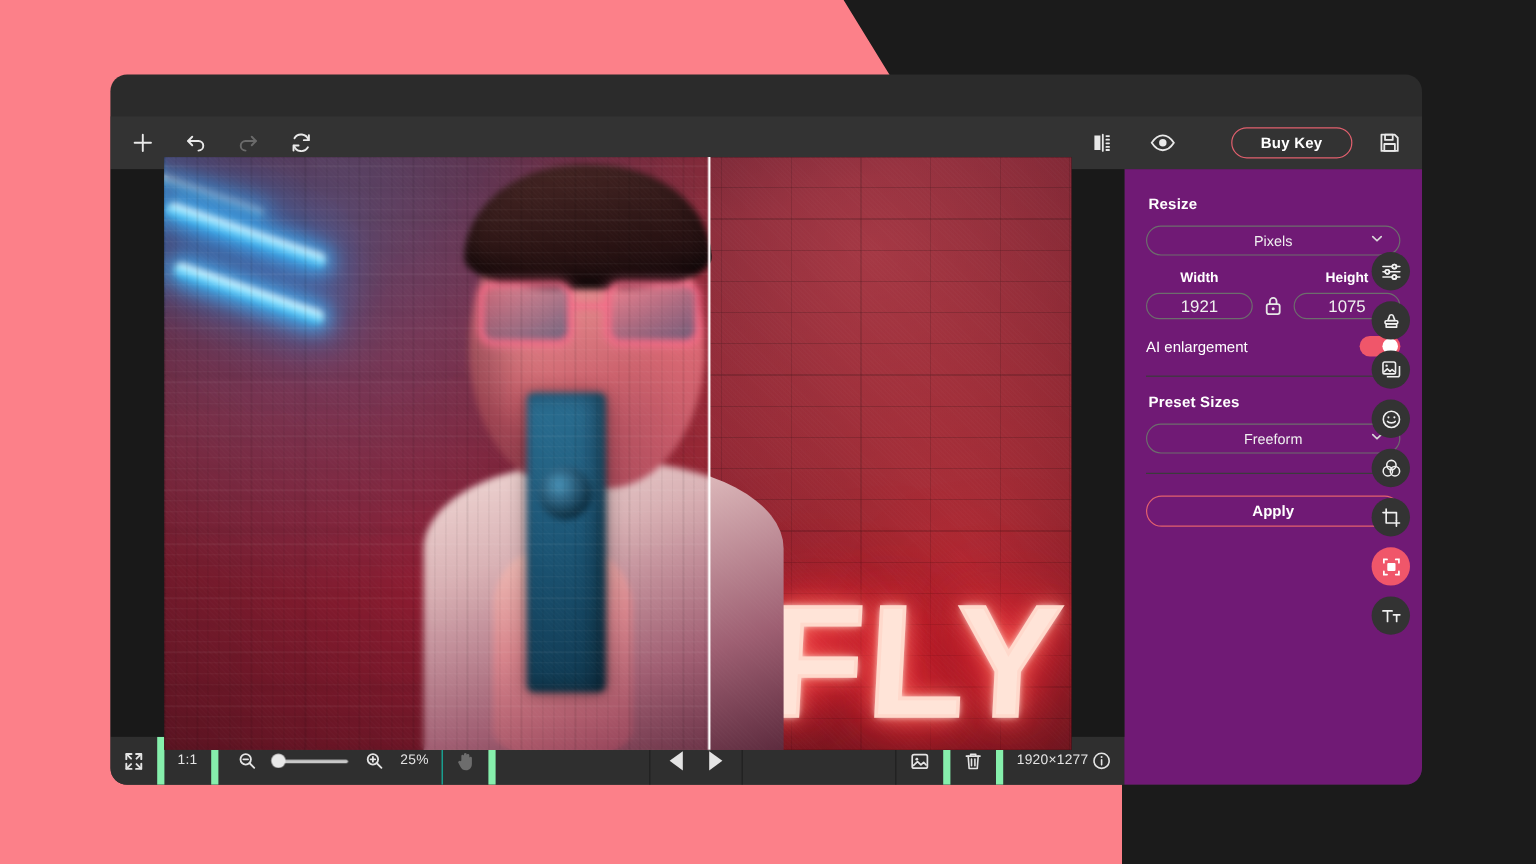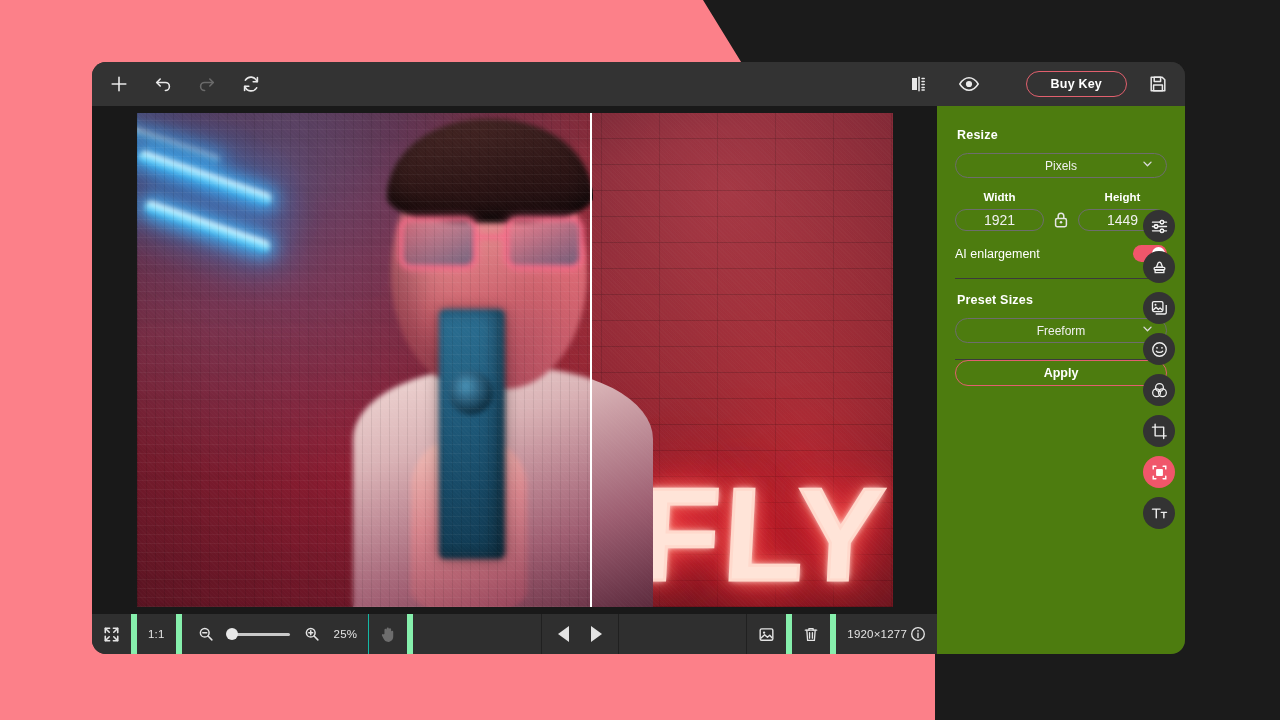--- a/index.html
+++ b/index.html
@@ -26,21 +26,21 @@
     background: #2b2b2b;
     border-radius: 14px;
     overflow: hidden;
     display: flex; flex-direction: column;
   }
 
   
   .topbar {
     height: 44px; background: #333333;
     display: flex; align-items: center;
-    padding: 0 14px; flex: 0 0 44px;
+    padding: 0 14px; flex: 0 0 44px; margin-top: 35px;
   }
   .tb-left  { display: flex; align-items: center; gap: 18px; }
   .tb-spacer{ flex: 1 1 auto; }
   .tb-mid   { display: flex; align-items: center; gap: 24px; }
   .tb-right { display: flex; align-items: center; gap: 18px; margin-left: 44px; }
 
   .ibtn {
     width: 26px; height: 26px; display: flex;
     align-items: center; justify-content: center;
     color: #e9e9e9; cursor: pointer;
@@ -213,21 +213,21 @@
     position:absolute; left: 0px; top: 50%; transform: translate(-2px,-50%);
     width: 12px; height: 12px; border-radius: 50%; background: #e9e9e9;
   }
   .navbtns { display:flex; align-items:center; gap: 22px; padding: 0 16px; }
   .tri { width:0; height:0; cursor:pointer; }
   .tri.left  { border-top: 8px solid transparent; border-bottom: 8px solid transparent; border-right: 11px solid #e4e4e4; }
   .tri.right { border-top: 8px solid transparent; border-bottom: 8px solid transparent; border-left: 11px solid #e4e4e4; }
 
   
   .panel {
-    width: 248px; flex: 0 0 248px; background: #4d7c0f;
+    width: 248px; flex: 0 0 248px; background: #701a75;
     padding: 18px 18px 0 18px; color: #e8e8e8;
   }
   .panel h3 {
     font-size: 12.5px; font-weight: bold; color: #ffffff;
     margin: 4px 0 11px 2px; letter-spacing: .2px;
   }
   .select {
     height: 25px; border: 1px solid #6d6d6d; border-radius: 13px;
     display: flex; align-items: center; justify-content: center;
     position: relative; font-size: 12px; color: #f0f0f0; cursor: pointer;
@@ -250,21 +250,21 @@
   .toggle {
     width: 34px; height: 17px; border-radius: 9px; background: #f0566a;
     position: relative; cursor: pointer;
   }
   .toggle .dot {
     position:absolute; right: 2px; top: 2px; width: 13px; height: 13px;
     border-radius:50%; background:#fff;
   }
   .hr { height: 1px; background: #3b3b3b; margin: 16px 0 0 0; }
   .apply {
-    height: 26px; border: 1.5px solid #e2606e; border-radius: 13px;
+    margin-top: 18px; height: 26px; border: 1.5px solid #e2606e; border-radius: 13px;
     display:flex; align-items:center; justify-content:center;
     font-size: 12.5px; font-weight: bold; color:#fff; cursor:pointer;
     background: transparent;
   }
 
   
   .rail {
     position: absolute; right: 10px; top: 148px;
     display: flex; flex-direction: column; gap: 9px; z-index: 9;
   }
@@ -499,21 +499,21 @@
           </div>
           <div class="lockwrap">
             <svg width="16" height="18" viewBox="0 0 16 18" fill="none" stroke="#e6e6e6" stroke-width="1.5" stroke-linejoin="round">
               <rect x="2.6" y="7.4" width="10.8" height="8.4" rx="1.7"></rect>
               <path d="M5.2 7.4 V5.1 a2.8 2.8 0 0 1 5.6 0 V7.4"></path>
               <circle cx="8" cy="11.3" r="1.25" fill="#e6e6e6" stroke="none"></circle>
             </svg>
           </div>
           <div class="wh-col">
             <div class="wh-lab">Height</div>
-            <div class="wh-in">1449</div>
+            <div class="wh-in">1075</div>
           </div>
         </div>
 
         <div class="ai-row">
           <span class="ai-lab">AI enlargement</span>
           <div class="toggle">
             <div class="dot"></div>
           </div>
         </div>
 

